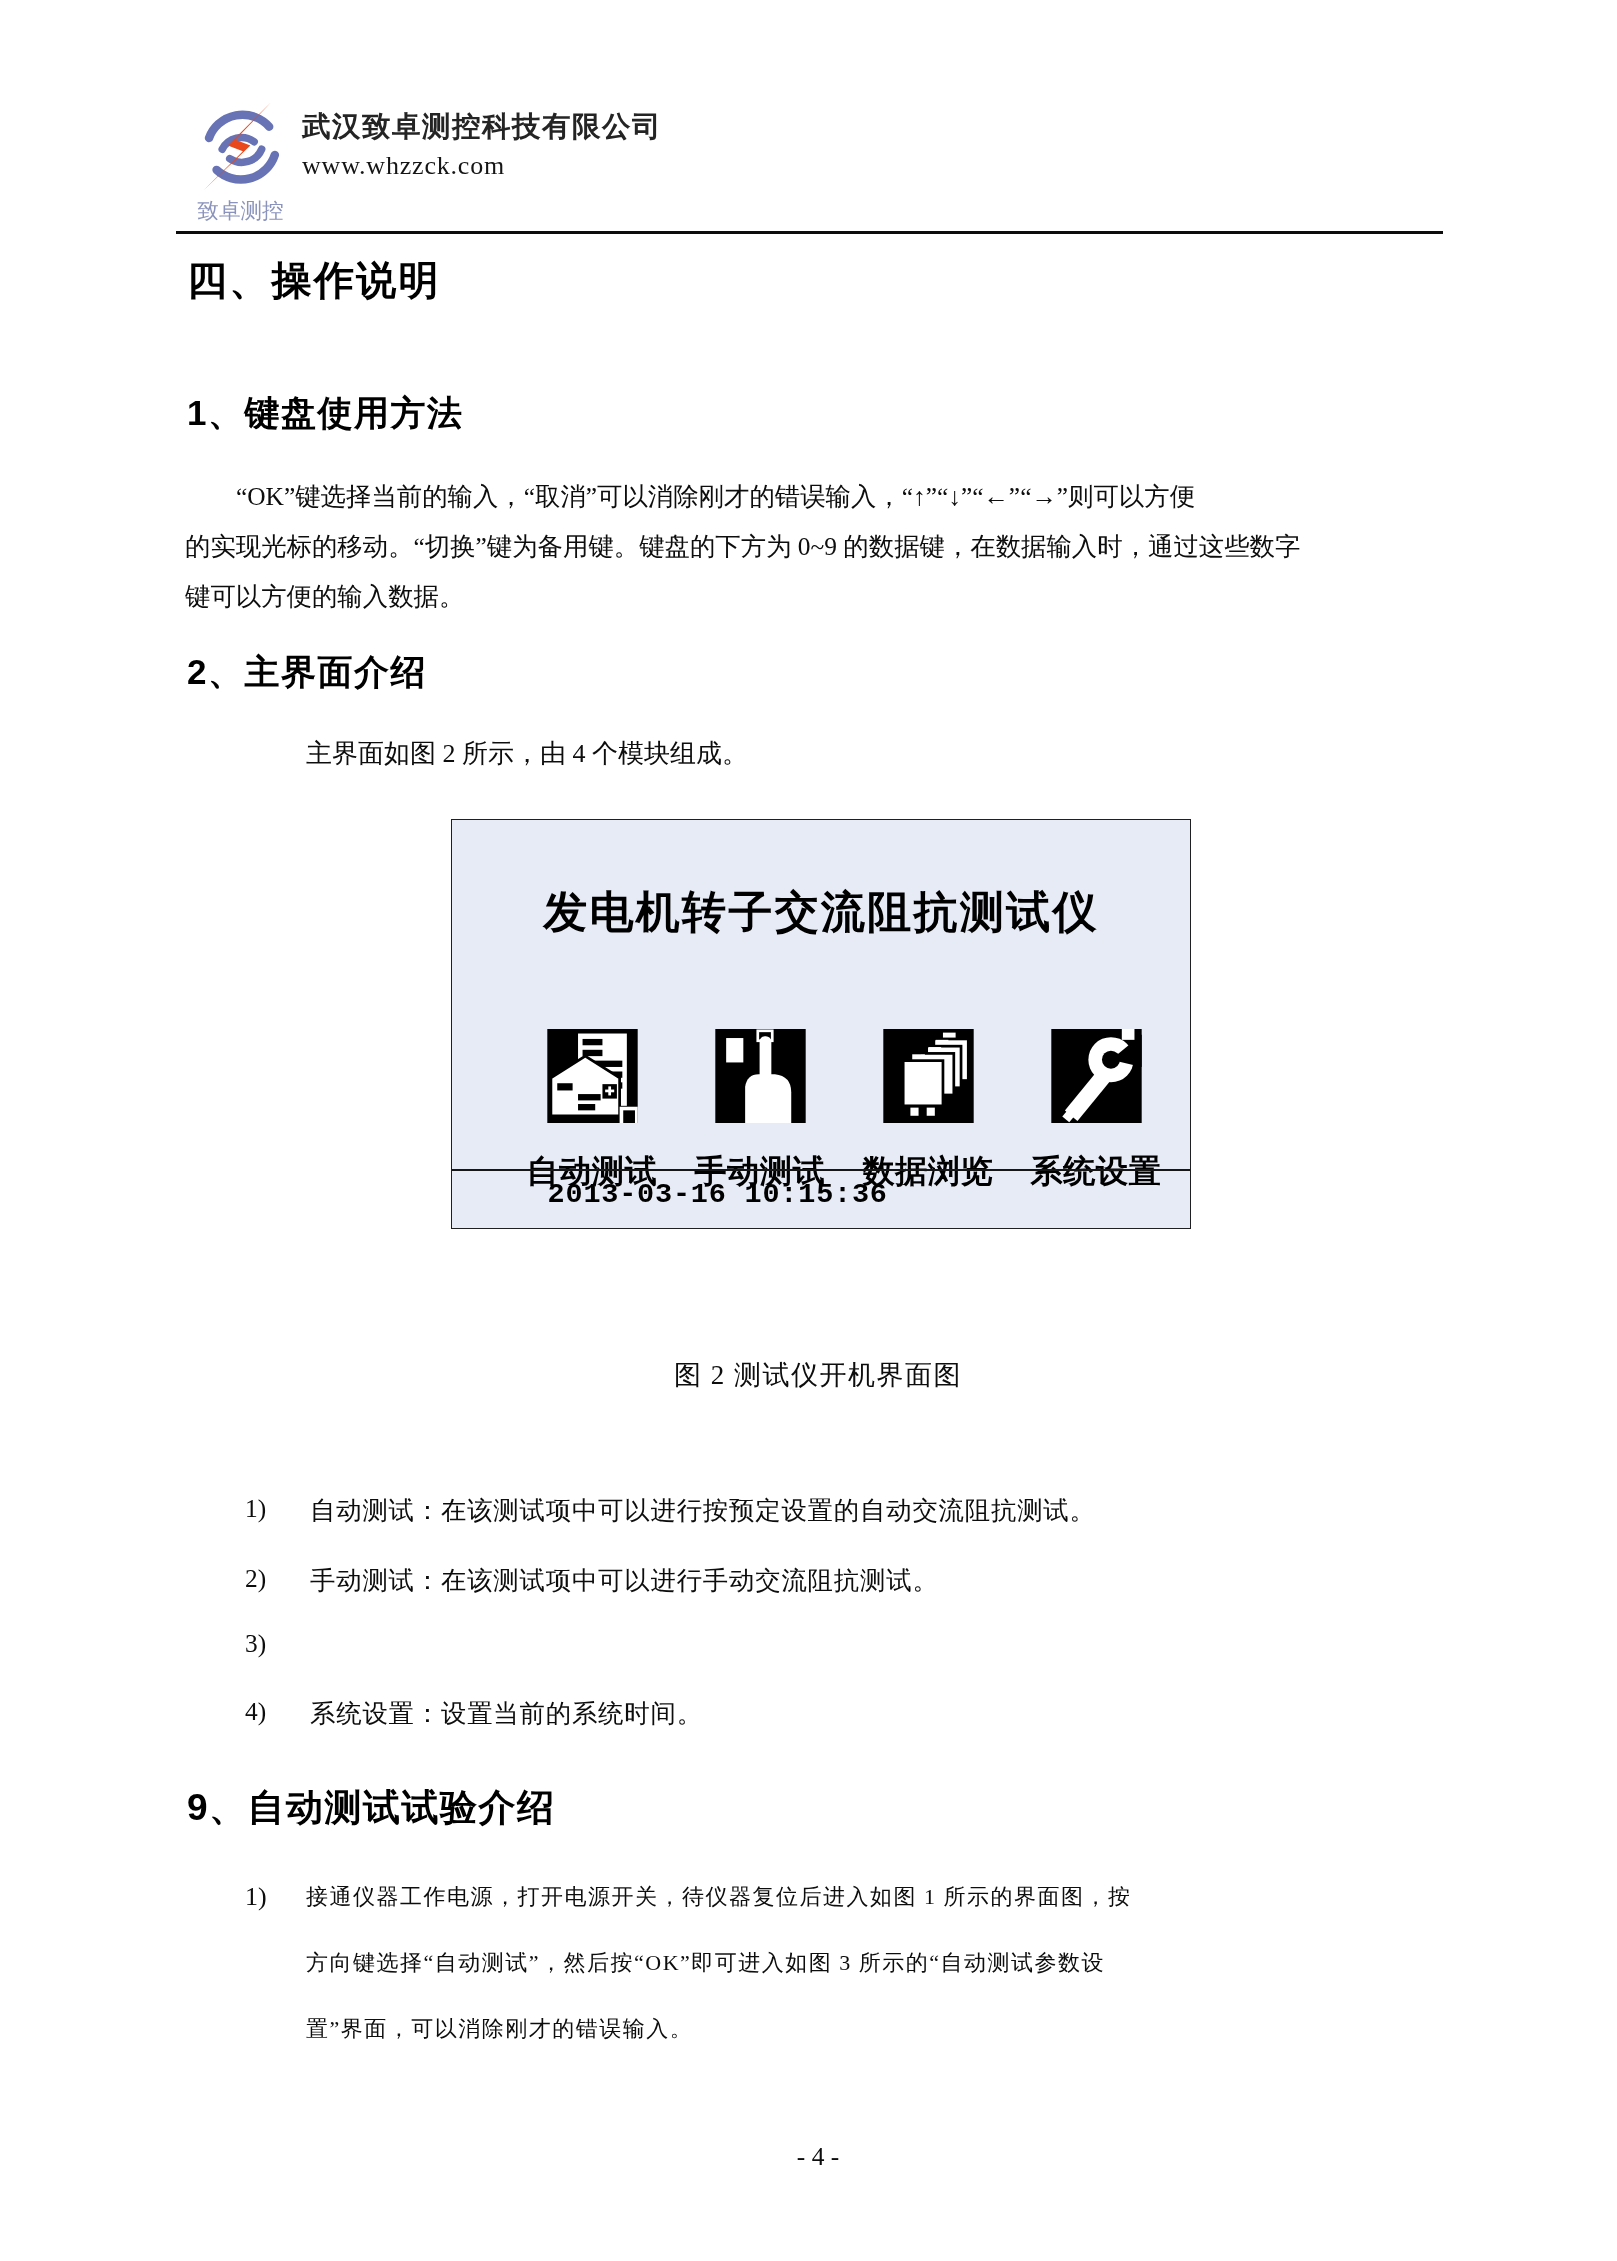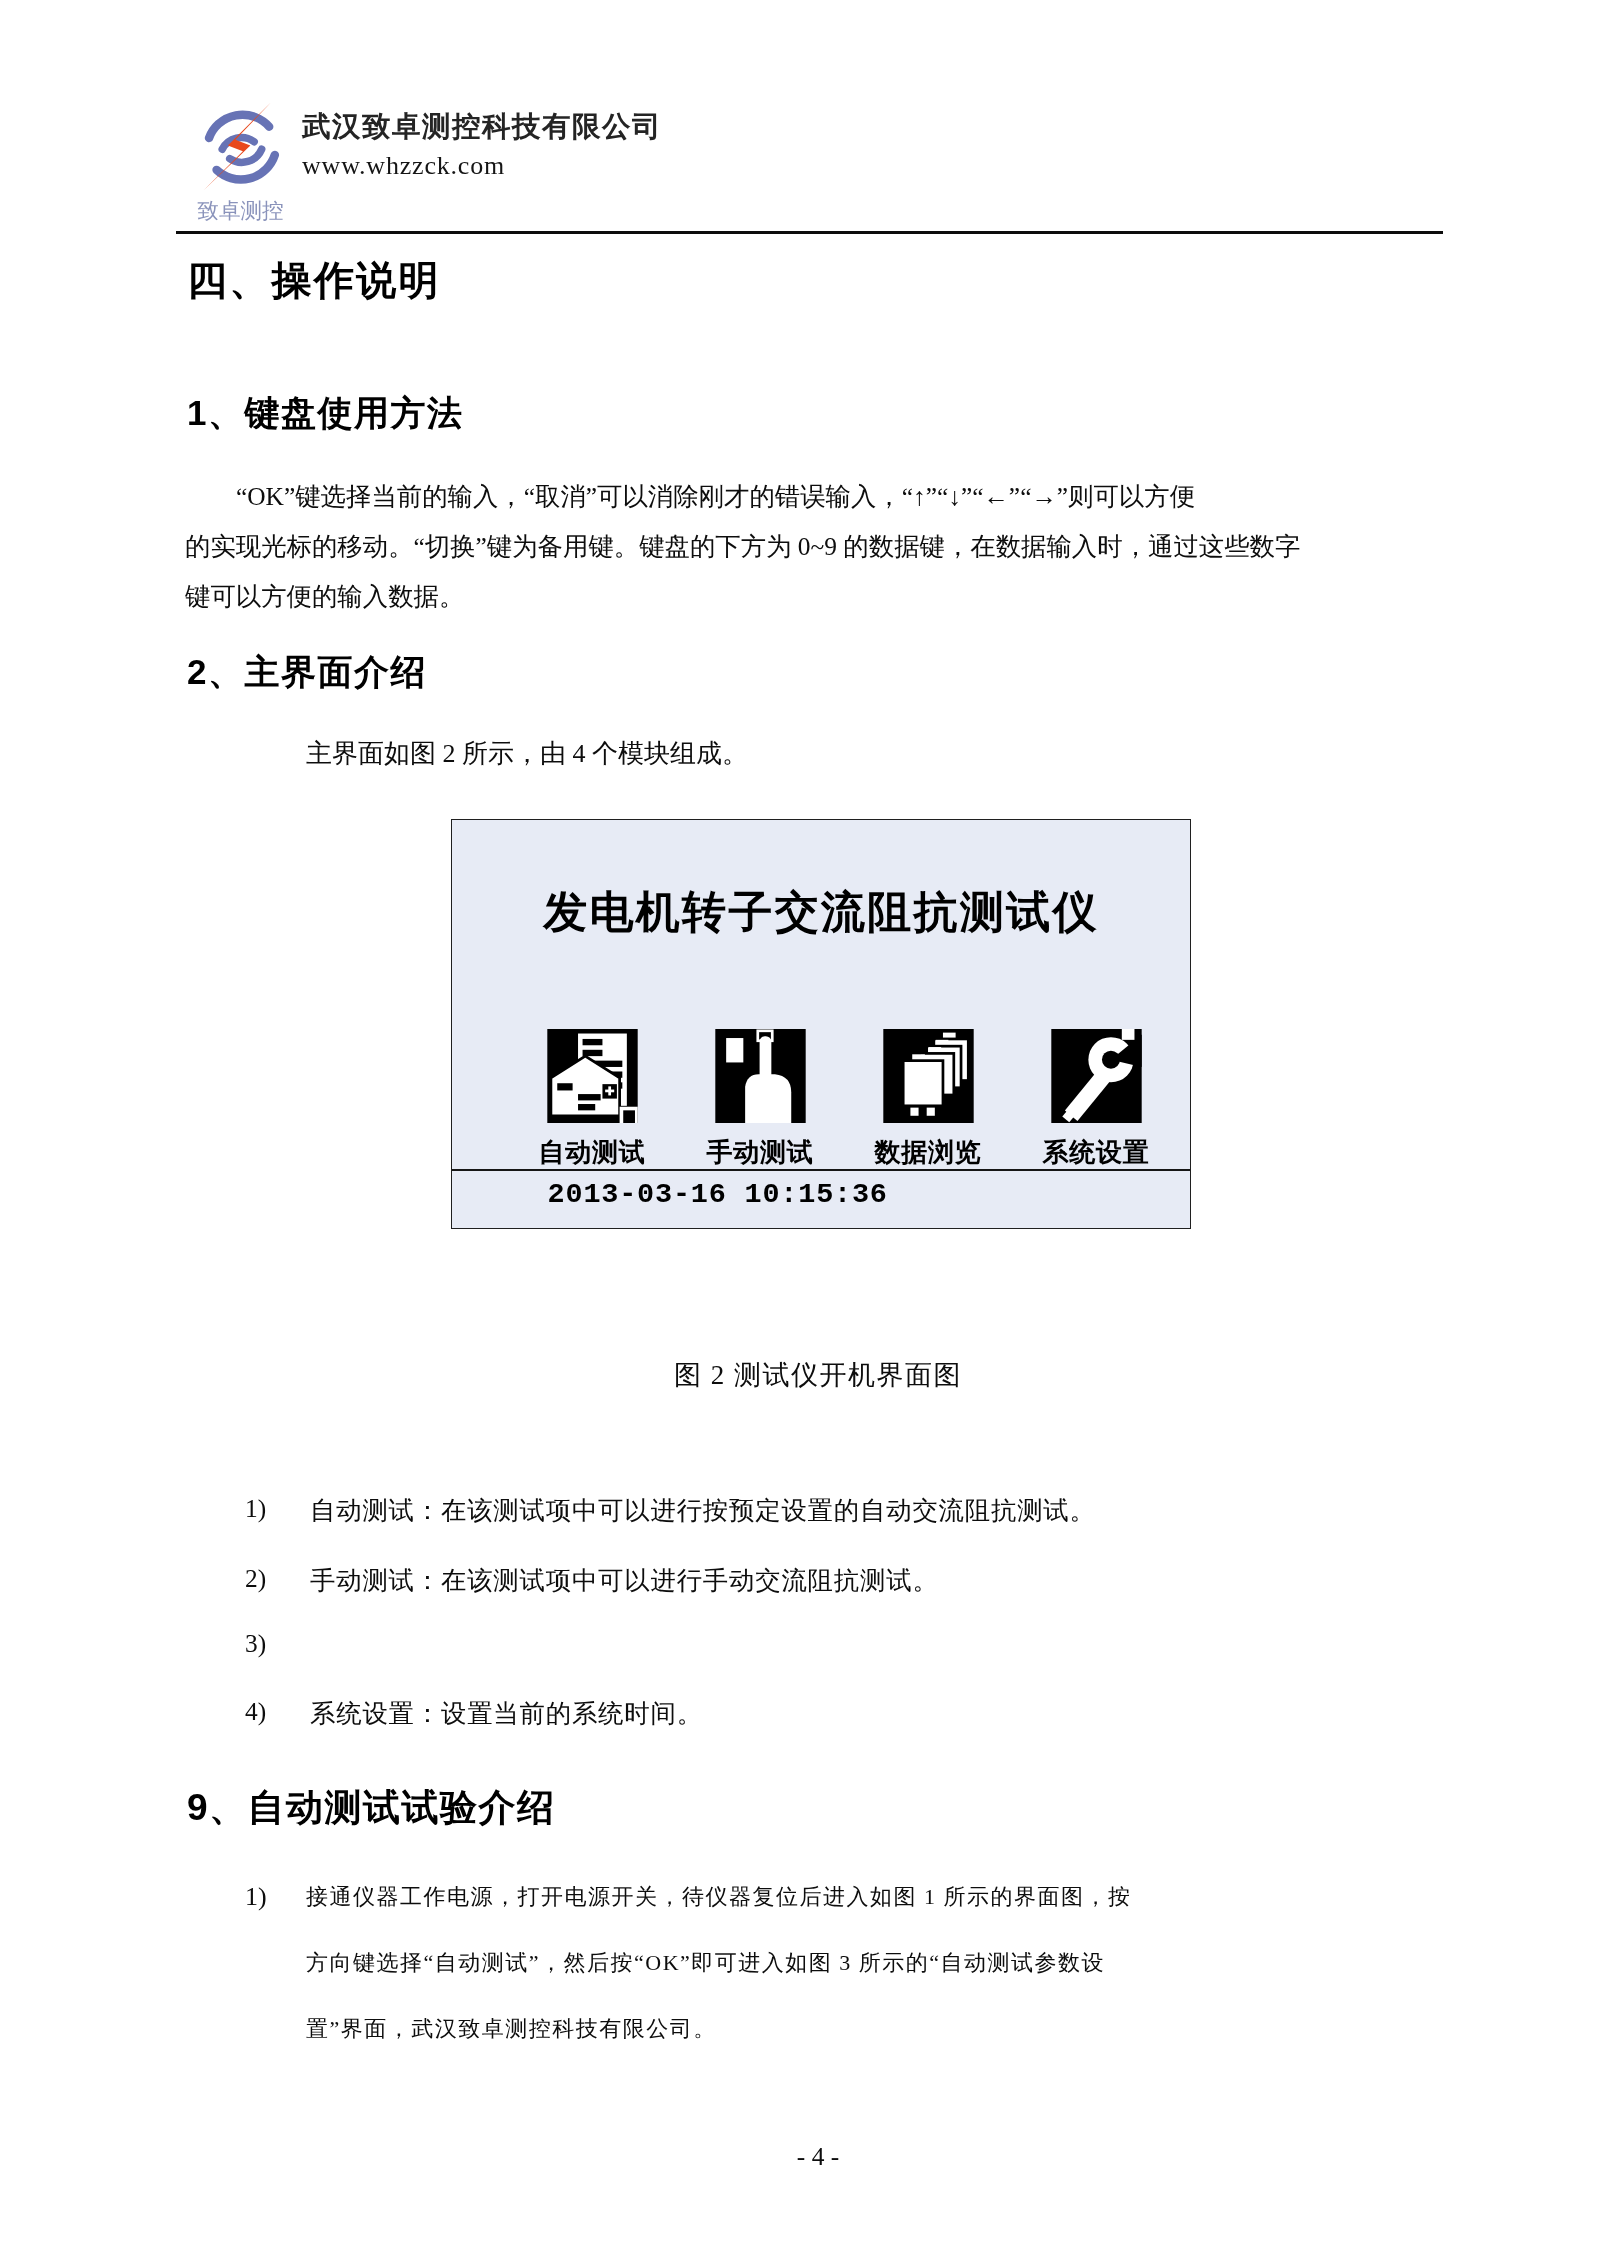--- a/index.html
+++ b/index.html
@@ -33,21 +33,21 @@
   
   .figure{position:absolute;left:451px;top:819px;width:740px;height:410px;
     background:var(--figure-bg,#e7ebf5);border:1.5px solid #1f1f1f;box-sizing:border-box;}
   .device-title{position:absolute;left:0;top:63px;width:100%;text-align:center;
     font-size:44px;font-weight:900;color:#000;letter-spacing:2.3px;
     font-family:"Liberation Serif","DejaVu Serif",serif;}
   .modules{position:absolute;left:0;right:0;top:209px;display:flex;
     justify-content:space-between;padding:0 40px 0 86px;}
   .module{width:108px;display:flex;flex-direction:column;align-items:center;}
   .module svg{width:91px;height:94px;display:block;}
-  .module-label{margin-top:12px;font-size:26px;font-weight:900;color:#000;white-space:nowrap;
+  .module-label{margin-top:27px;font-size:32px;font-weight:900;color:#000;white-space:nowrap;
     font-family:"Liberation Sans","DejaVu Sans",sans-serif;letter-spacing:0.8px;}
   .time-bar{position:absolute;left:0;right:0;bottom:12px;height:45px;border-top:2.3px solid #161616;}
   .time-text{position:absolute;left:0;top:7px;width:72%;text-align:center;
     font-family:"Liberation Mono","DejaVu Sans Mono",monospace;font-weight:700;
     font-size:28.5px;color:#000;letter-spacing:0.8px;}
   .fig-caption{position:absolute;left:185px;top:1357px;width:1266px;text-align:center;
     font-size:27px;color:#0d0d0d;letter-spacing:1.5px;}
   
   .li{position:absolute;left:0;width:1618px;height:35px;font-size:25.4px;color:#0d0d0d;}
   .li .num{position:absolute;left:245px;top:0;}
@@ -177,17 +177,17 @@
   </div>
   <div class="li li4">
     <span class="num">4)</span>
     <span class="txt">系统设置：设置当前的系统时间。</span>
   </div>
 
   <div class="h-sec h-s3">9、自动测试试验介绍</div>
   <span class="s3num">1)</span>
   <div class="s3line s3l1">接通仪器工作电源，打开电源开关，待仪器复位后进入如图 1 所示的界面图，按</div>
   <div class="s3line s3l2">方向键选择“自动测试”，然后按“OK”即可进入如图 3 所示的“自动测试参数设</div>
-  <div class="s3line s3l3">置”界面，武汉致卓测控科技有限公司。</div>
+  <div class="s3line s3l3">置”界面，可以消除刚才的错误输入。</div>
 
   <div class="page-number">- 4 -</div>
 </div>
 
 
 </body></html>

